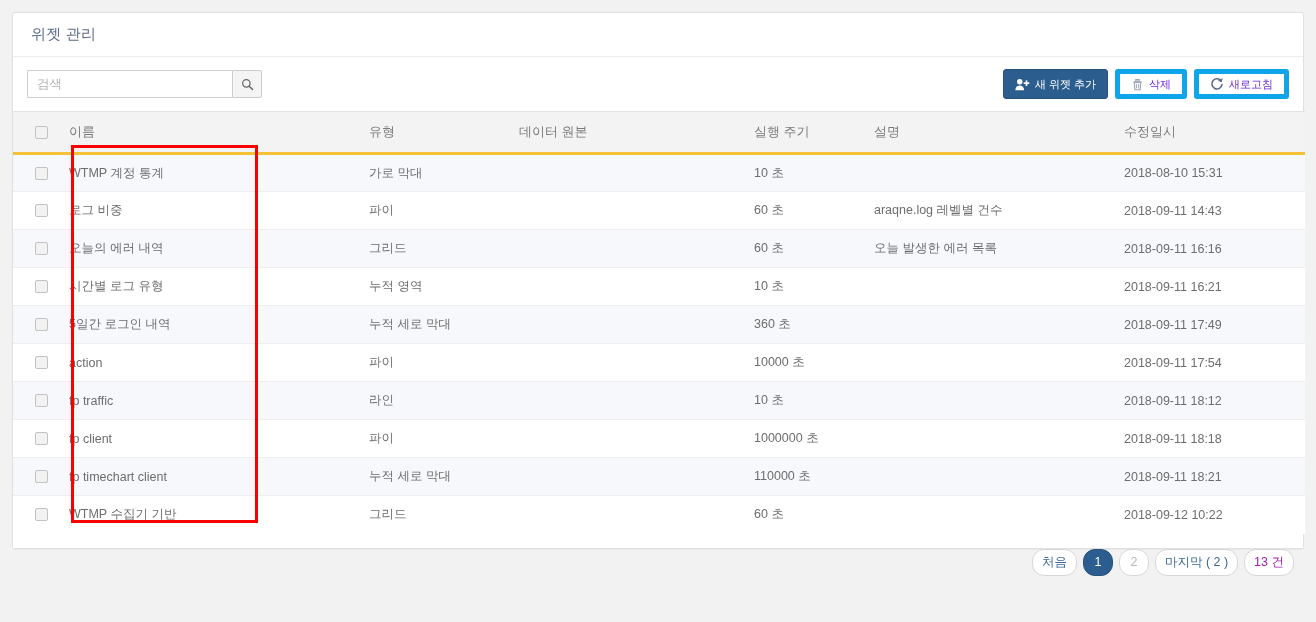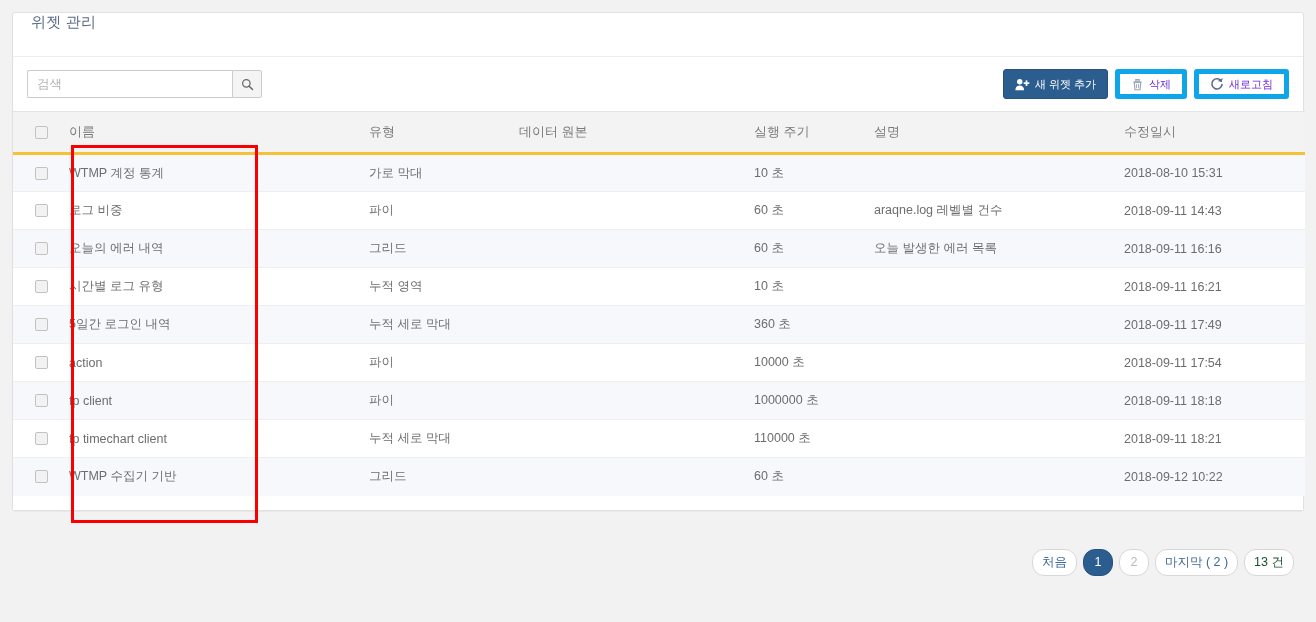--- a/index.html
+++ b/index.html
@@ -25,21 +25,21 @@
     border: 1px solid #e0e0e0;
     border-radius: 3px;
     box-shadow: 0 1px 1px rgba(0,0,0,0.04);
   }
 
   
   .panel-head {
     height: 44px;
     border-bottom: 1px solid #ededed;
     display: flex;
-    align-items: flex-start;
+    align-items: center;
     padding: 0 18px;
   }
   .panel-title {
     font-size: 15px;
     color: #5a6b87;
     letter-spacing: .2px;
   }
 
   
   .toolbar {
@@ -172,21 +172,21 @@
     padding: 0 9px;
     cursor: pointer;
     line-height: 1;
   }
   .pg.active {
     background: #2c5d8f;
     border-color: #27527e;
     color: #ffffff;
   }
   .pg.muted { color: #b8b8b8; cursor: pointer; }
-  .pg.count { color: #14532d; cursor: default; }
+  .pg.count { color: #a21caf; cursor: default; }
 
   
   .annot {
     position: absolute;
     left: 71px; top: 145px;
     width: 187px; height: 378px;
     border: 3px solid #fb0000;
     pointer-events: none;
     z-index: 50;
   }
@@ -331,20 +331,31 @@
             <td class="col-type">파이</td>
             <td class="col-src"></td>
             <td class="col-cycle">10000 초</td>
             <td class="col-desc"></td>
             <td class="col-mod">2018-09-11 17:54</td>
           </tr>
           <tr>
             <td class="col-check">
               <input type="checkbox" class="cb" style="">
             </td>
+            <td class="col-name">fp traffic</td>
+            <td class="col-type">라인</td>
+            <td class="col-src"></td>
+            <td class="col-cycle">10 초</td>
+            <td class="col-desc"></td>
+            <td class="col-mod">2018-09-11 18:12</td>
+          </tr>
+          <tr>
+            <td class="col-check">
+              <input type="checkbox" class="cb" style="">
+            </td>
             <td class="col-name">fp client</td>
             <td class="col-type">파이</td>
             <td class="col-src"></td>
             <td class="col-cycle">1000000 초</td>
             <td class="col-desc"></td>
             <td class="col-mod">2018-09-11 18:18</td>
           </tr>
           <tr>
             <td class="col-check">
               <input type="checkbox" class="cb" style="">

